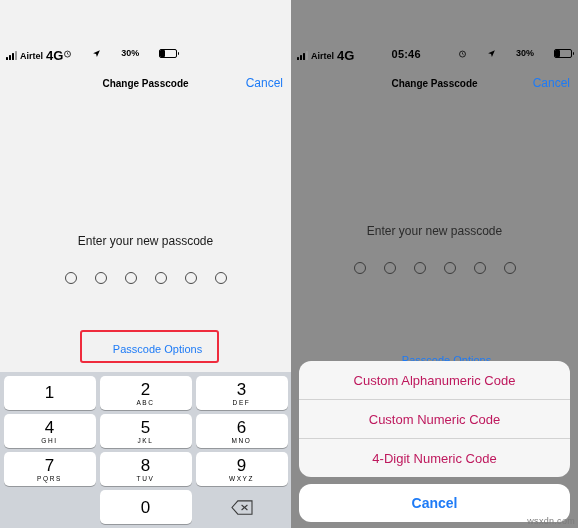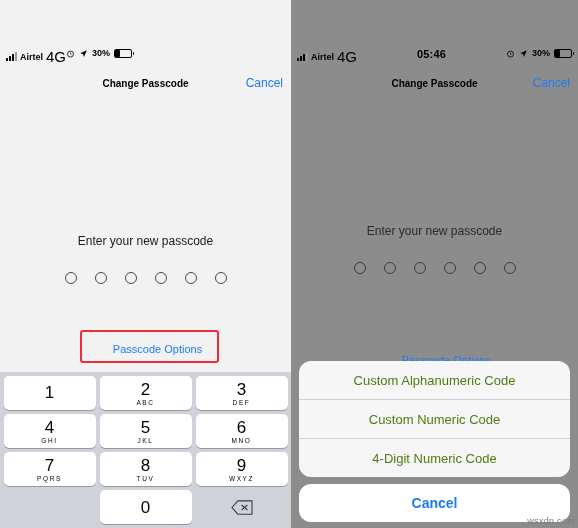--- a/index.html
+++ b/index.html
@@ -18,29 +18,29 @@
 
   
   .statusbar{
     display:flex;align-items:flex-start;
     height:20px;font-size:10px;font-weight:bold;
     color:#000;padding:0 6px;box-sizing:border-box;margin-top:48px;
   }
   .statusbar.dark{color:#000;}
   .sb-left{display:flex;align-items:center;gap:3px;}
   .sb-center{flex:1;text-align:center;font-size:11px;font-weight:bold;letter-spacing:0.2px;}
-  .sb-right{display:flex;align-items:center;gap:4px;}
+  .sb-right{display:flex;align-items:center;gap:20px;}
   .bars{display:flex;align-items:flex-end;gap:1px;height:9px;}
   .bars i{display:block;width:2px;background:#000;border-radius:0.5px;}
   .bars i:nth-child(1){height:3px;}
   .bars i:nth-child(2){height:5px;}
   .bars i:nth-child(3){height:7px;}
   .bars i:nth-child(4){height:9px;background:#9a9a9a;}
   .carrier{font-size:9px;font-weight:bold;}
-  .net{font-size:15px;font-weight:normal;}
+  .net{font-size:13px;font-weight:bold;}
   .loc{width:9px;height:9px;display:inline-block;}
   .alarmico{width:9px;height:9px;display:inline-block;}
   .battpct{font-size:9px;font-weight:bold;}
   .batt{
     width:18px;height:9px;border:1px solid #000;border-radius:2px;
     position:relative;box-sizing:border-box;
   }
   .batt::after{
     content:"";position:absolute;right:-3px;top:2.5px;
     width:1.5px;height:3px;background:#000;border-radius:0 1px 1px 0;
@@ -97,21 +97,21 @@
 
   
   .sheet{
     position:absolute;left:8px;right:8px;bottom:6px;
   }
   .sheet-group{
     background:#f6f6f6;border-radius:12px;overflow:hidden;
   }
   .sheet-item{
     height:38px;display:flex;align-items:center;justify-content:center;
-    font-size:13px;color:#4d7c0f;
+    font-size:13px;color:#be185d;
     border-bottom:1px solid #d2d2d2;
   }
   .sheet-item:last-child{border-bottom:none;}
   .sheet-cancel{
     margin-top:7px;background:#ffffff;border-radius:12px;
     height:38px;display:flex;align-items:center;justify-content:center;
     font-size:14px;font-weight:bold;color:#1e7bf6;
   }
 
   .watermark{

